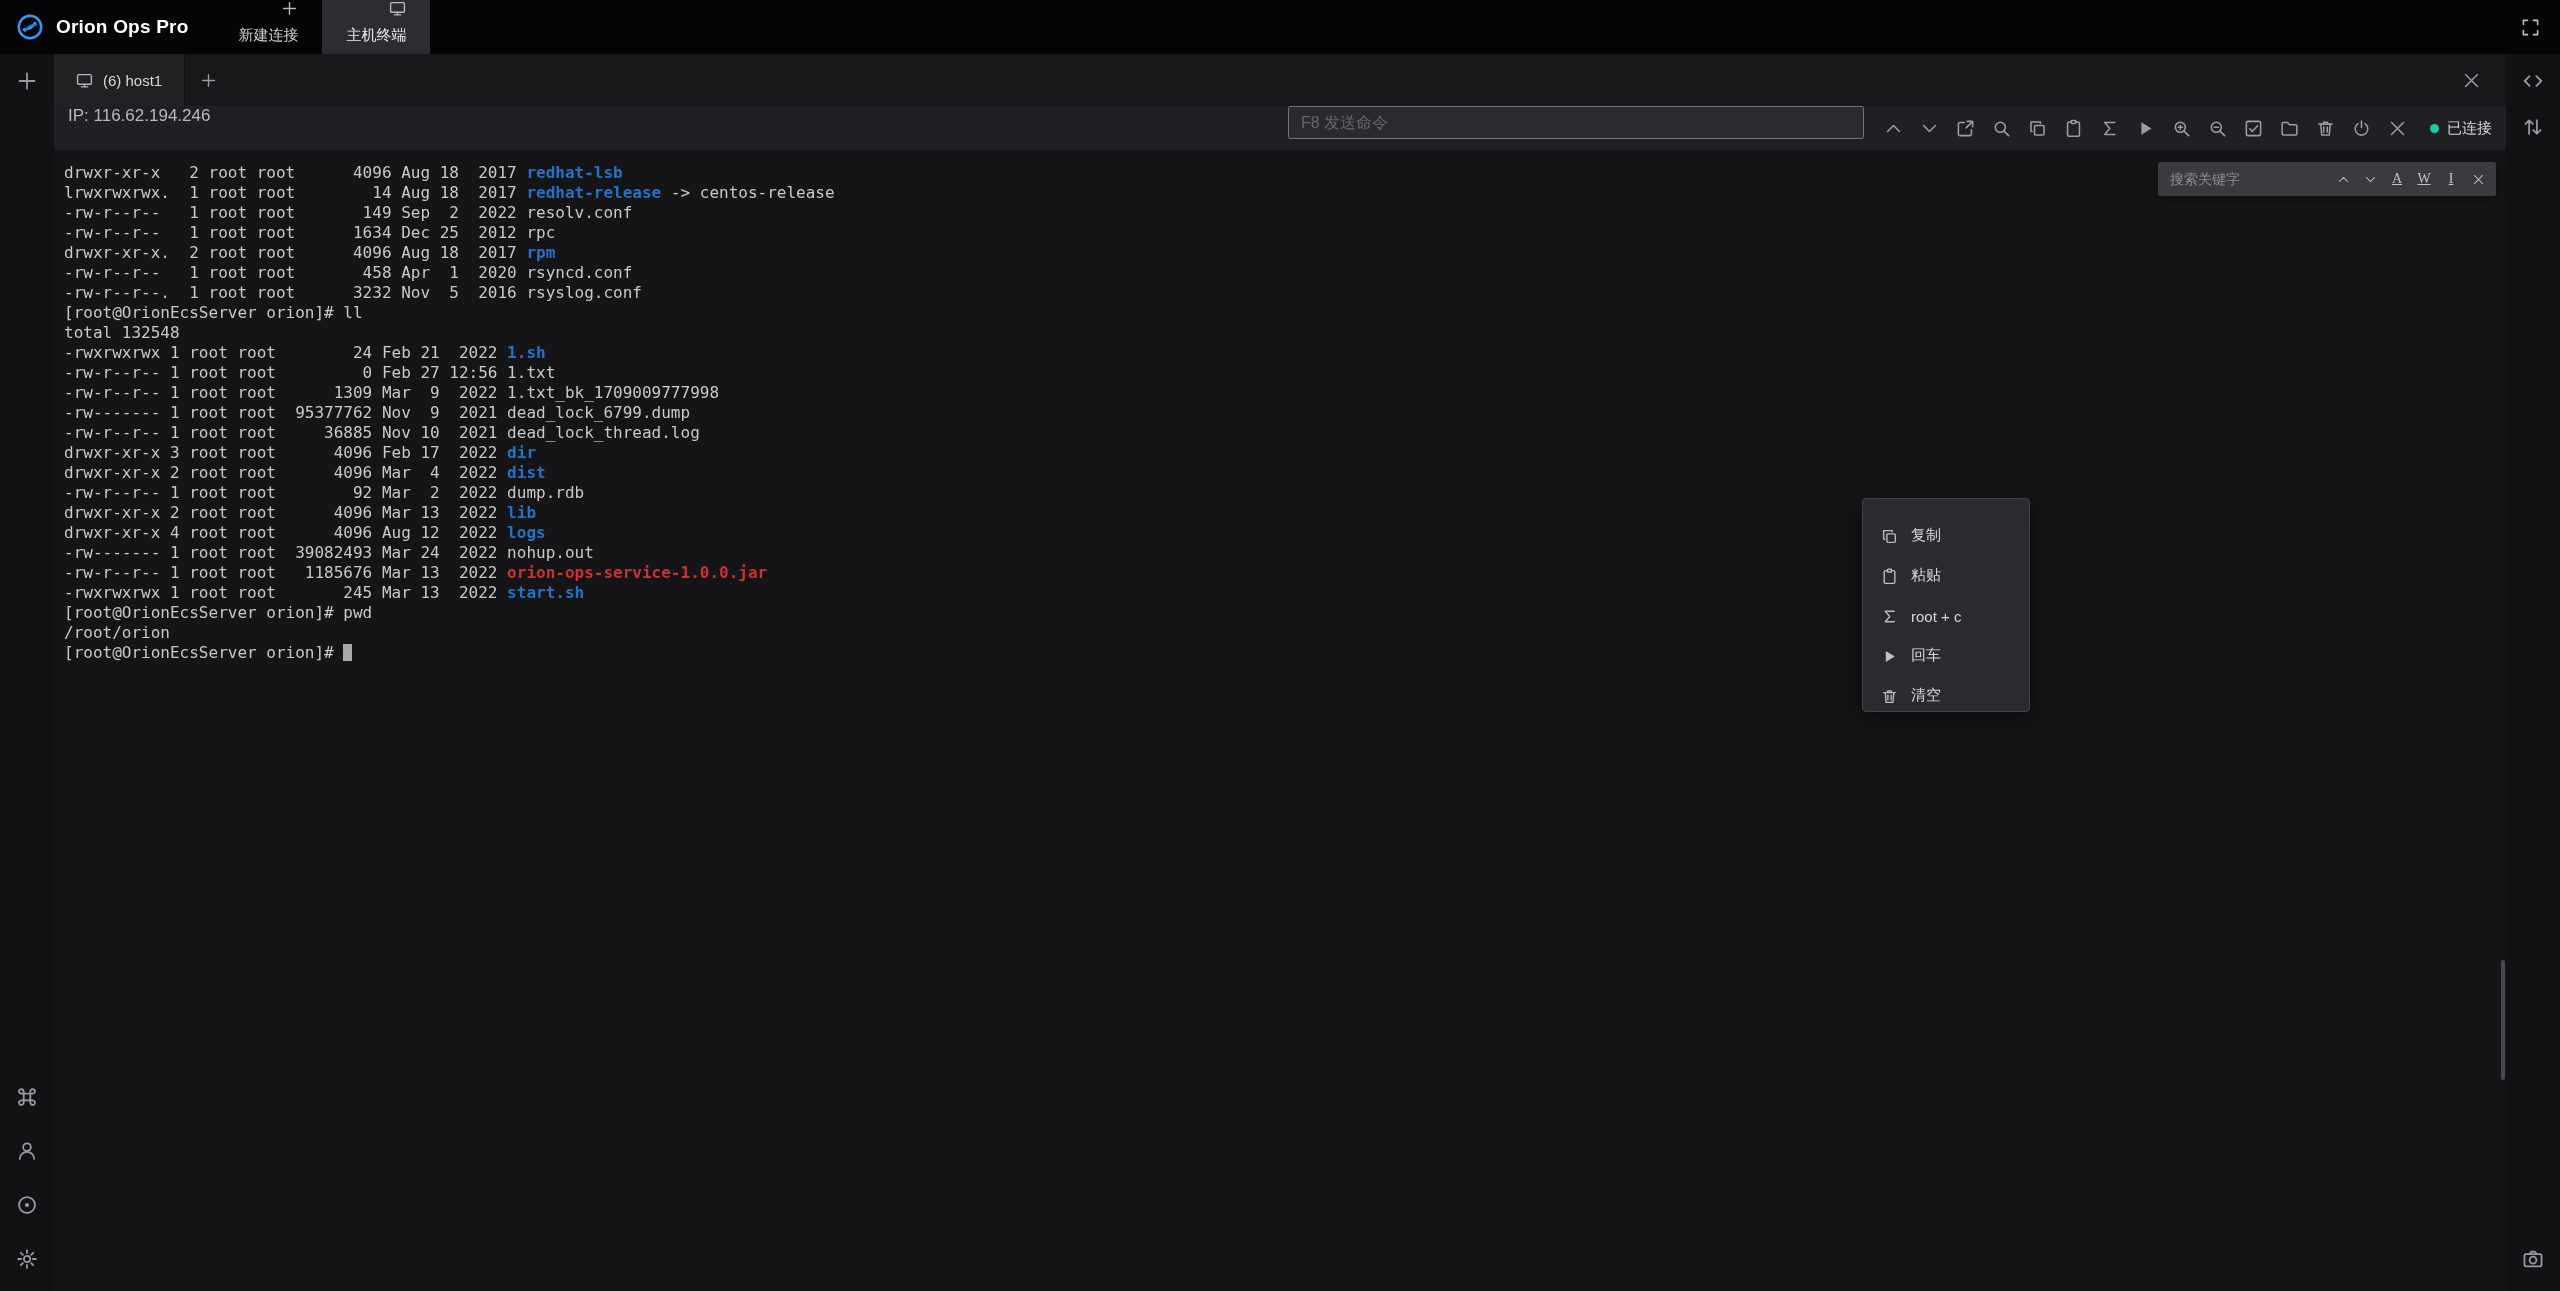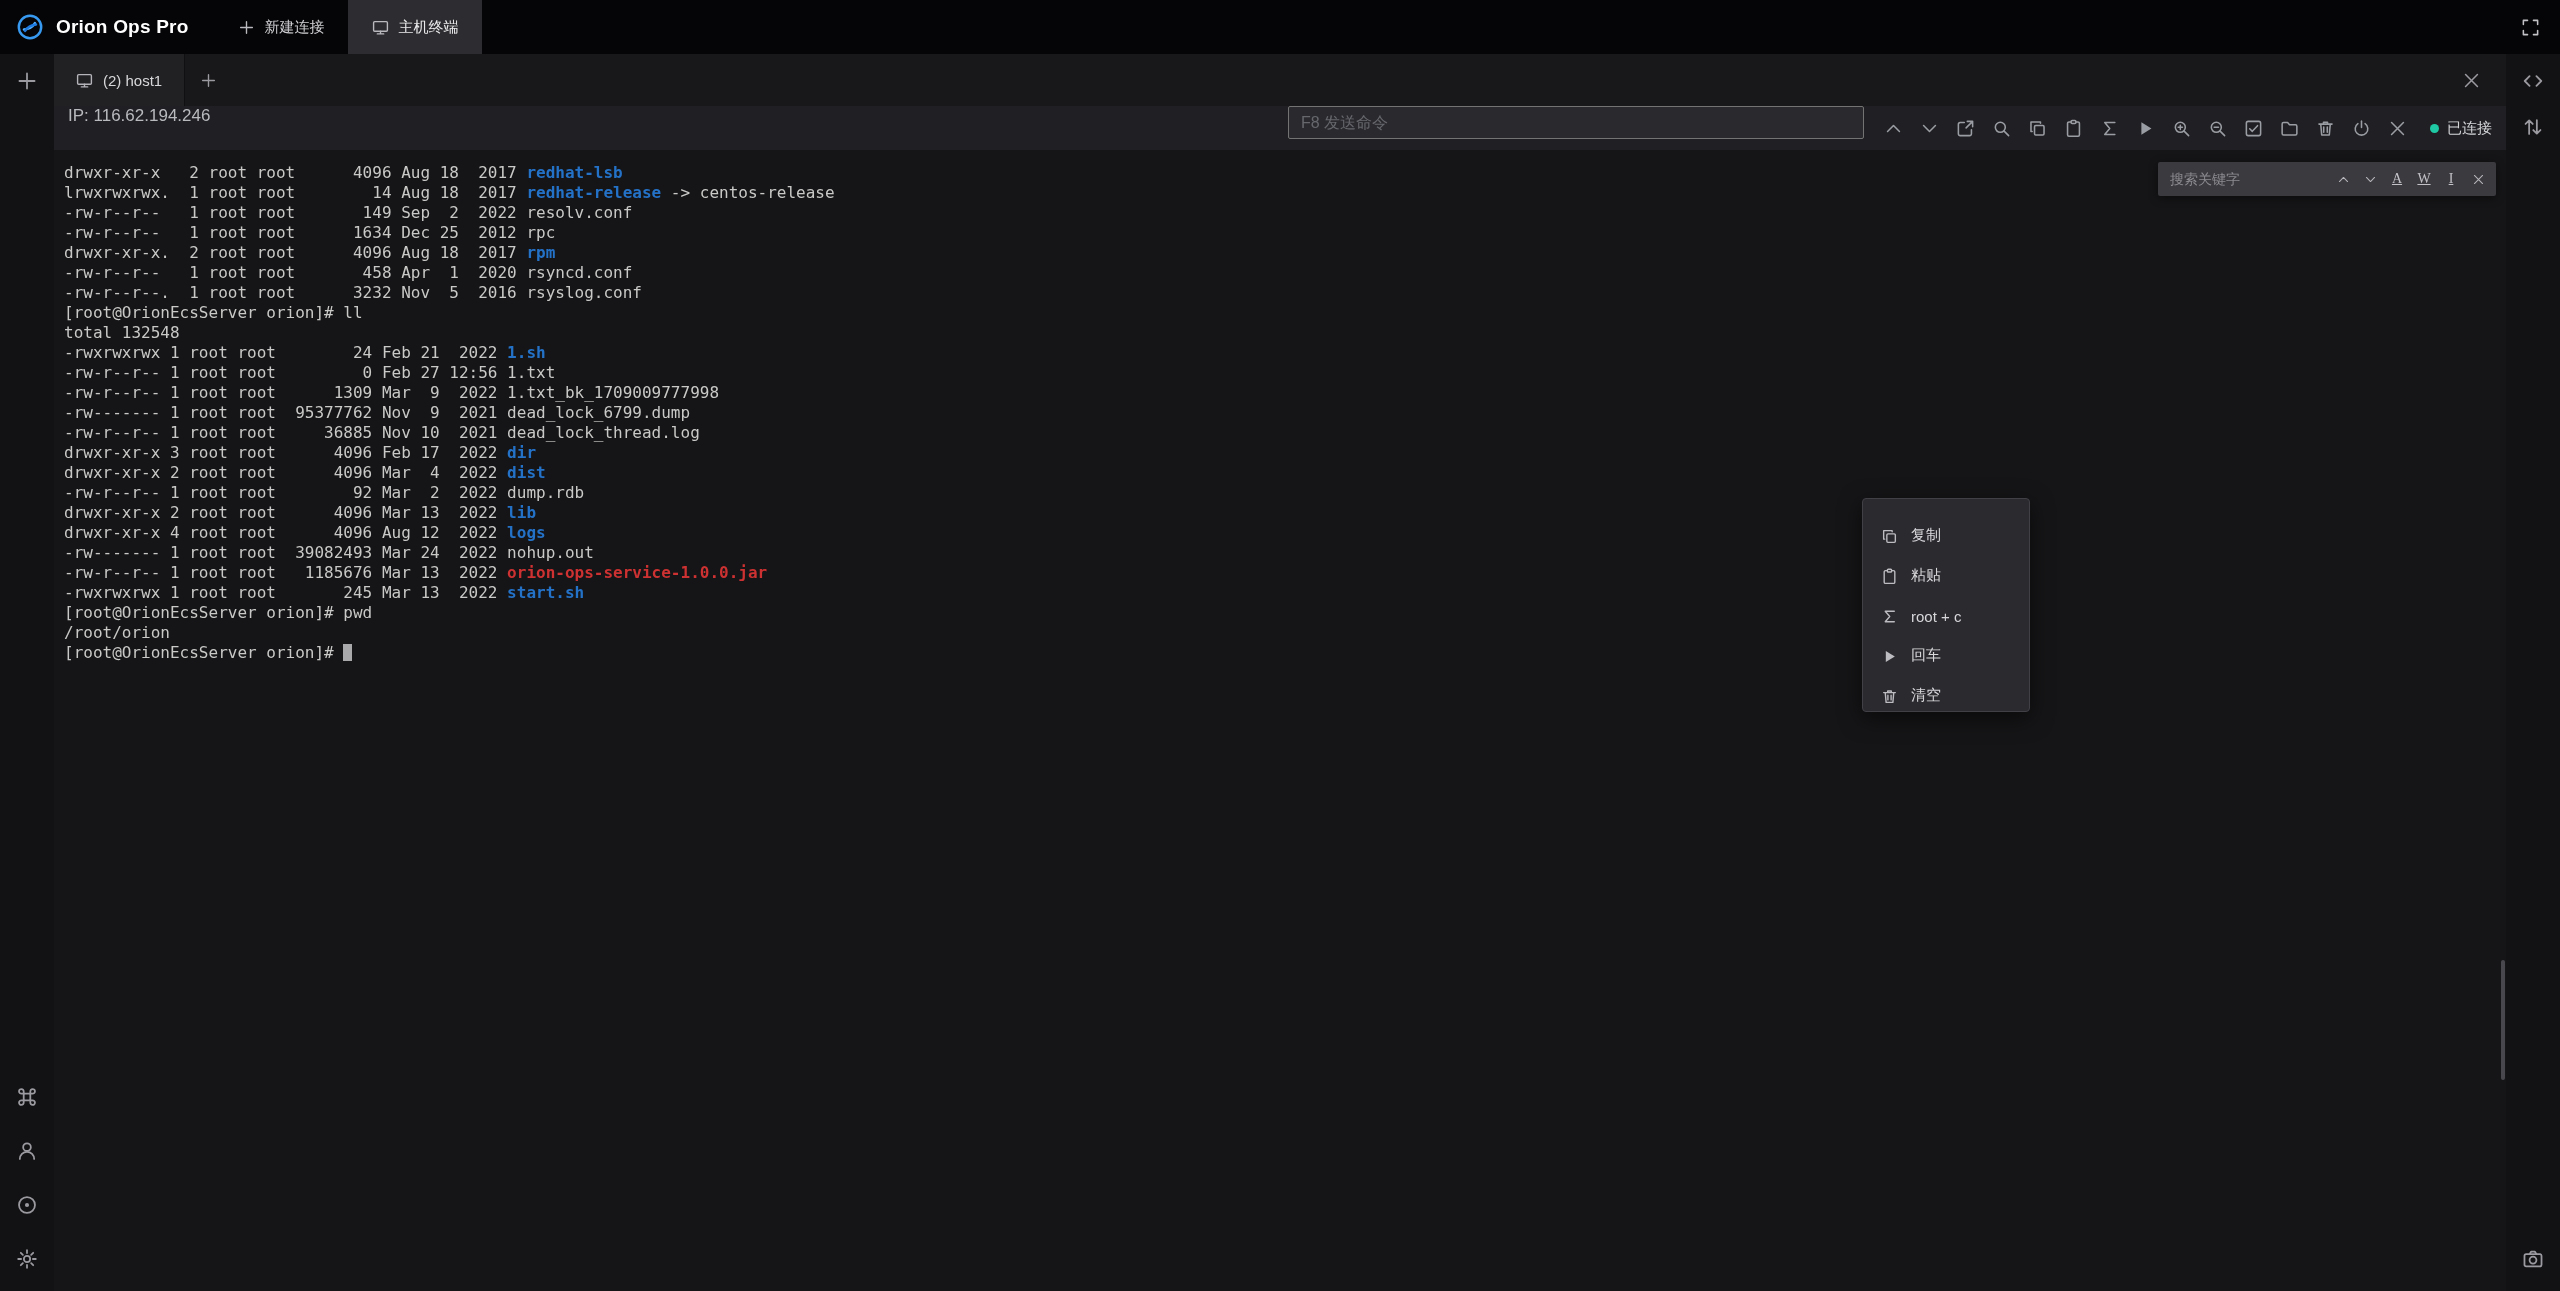--- a/index.html
+++ b/index.html
@@ -10,21 +10,21 @@
     font-family: "Liberation Sans", sans-serif;
     overflow: hidden;
   }
   svg { fill: none; stroke: currentColor; stroke-width: 1.3; stroke-linecap: round; stroke-linejoin: round; }
   button { background: none; border: none; cursor: pointer; color: inherit; font-family: inherit; }
 
   
   .topbar { position: absolute; top: 0; left: 0; width: 2560px; height: 54px; background: #050507; display: flex; align-items: stretch; z-index: 10; }
   .brand { display: flex; align-items: center; gap: 12px; padding: 0 26px 0 16px; }
   .app-title { color: #ffffff; font-weight: bold; font-size: 19px; letter-spacing: .2px; white-space: nowrap; }
-  .top-menu-item { display: flex; align-items: center; gap: 9px; padding: 0 24px; color: #cfcfd3; font-size: 15px; cursor: pointer; white-space: nowrap; }
+  .top-menu-item { display: flex; align-items: flex-end; gap: 9px; padding: 0 24px; color: #cfcfd3; font-size: 15px; cursor: pointer; white-space: nowrap; flex-direction: column; }
   .top-menu-item.active { background: #2d2d31; color: #eaeaec; }
   .top-menu-item svg { width: 17px; height: 17px; color: #b9b9be; }
   .topbar-right { margin-left: auto; display: flex; align-items: center; padding-right: 15px; }
   .topbar-right svg { width: 20px; height: 20px; color: #c2c2c6; }
 
   
   .left-rail { position: absolute; left: 0; top: 54px; bottom: 0; width: 54px; background: #121214; display: flex; flex-direction: column; align-items: center; z-index: 6; }
   .right-rail { position: absolute; right: 0; top: 54px; bottom: 0; width: 54px; background: #121214; display: flex; flex-direction: column; align-items: center; z-index: 6; }
   .rail-btn { width: 36px; height: 36px; display: flex; align-items: center; justify-content: center; color: #9a9aa0; }
   .rail-btn svg { width: 22px; height: 22px; }
@@ -166,21 +166,21 @@
     </button>
   </div>
 </nav>
 
 <div class="tab-row">
   <div class="tab">
     <svg viewBox="0 0 16 16">
         <rect x="1.5" y="2.5" width="13" height="9" rx="1"></rect>
         <path d="M8 11.5V14M5 14h6"></path>
       </svg>
-    <span>(2) host1</span>
+    <span>(6) host1</span>
   </div>
   <button class="add-tab">
     <svg viewBox="0 0 16 16">
         <path d="M8 2.5v11M2.5 8h11"></path>
       </svg>
   </button>
   <div class="tab-row-right">
     <button class="tool-btn">
       <svg viewBox="0 0 16 16">
           <path d="M3 3l10 10M13 3 3 13"></path>

